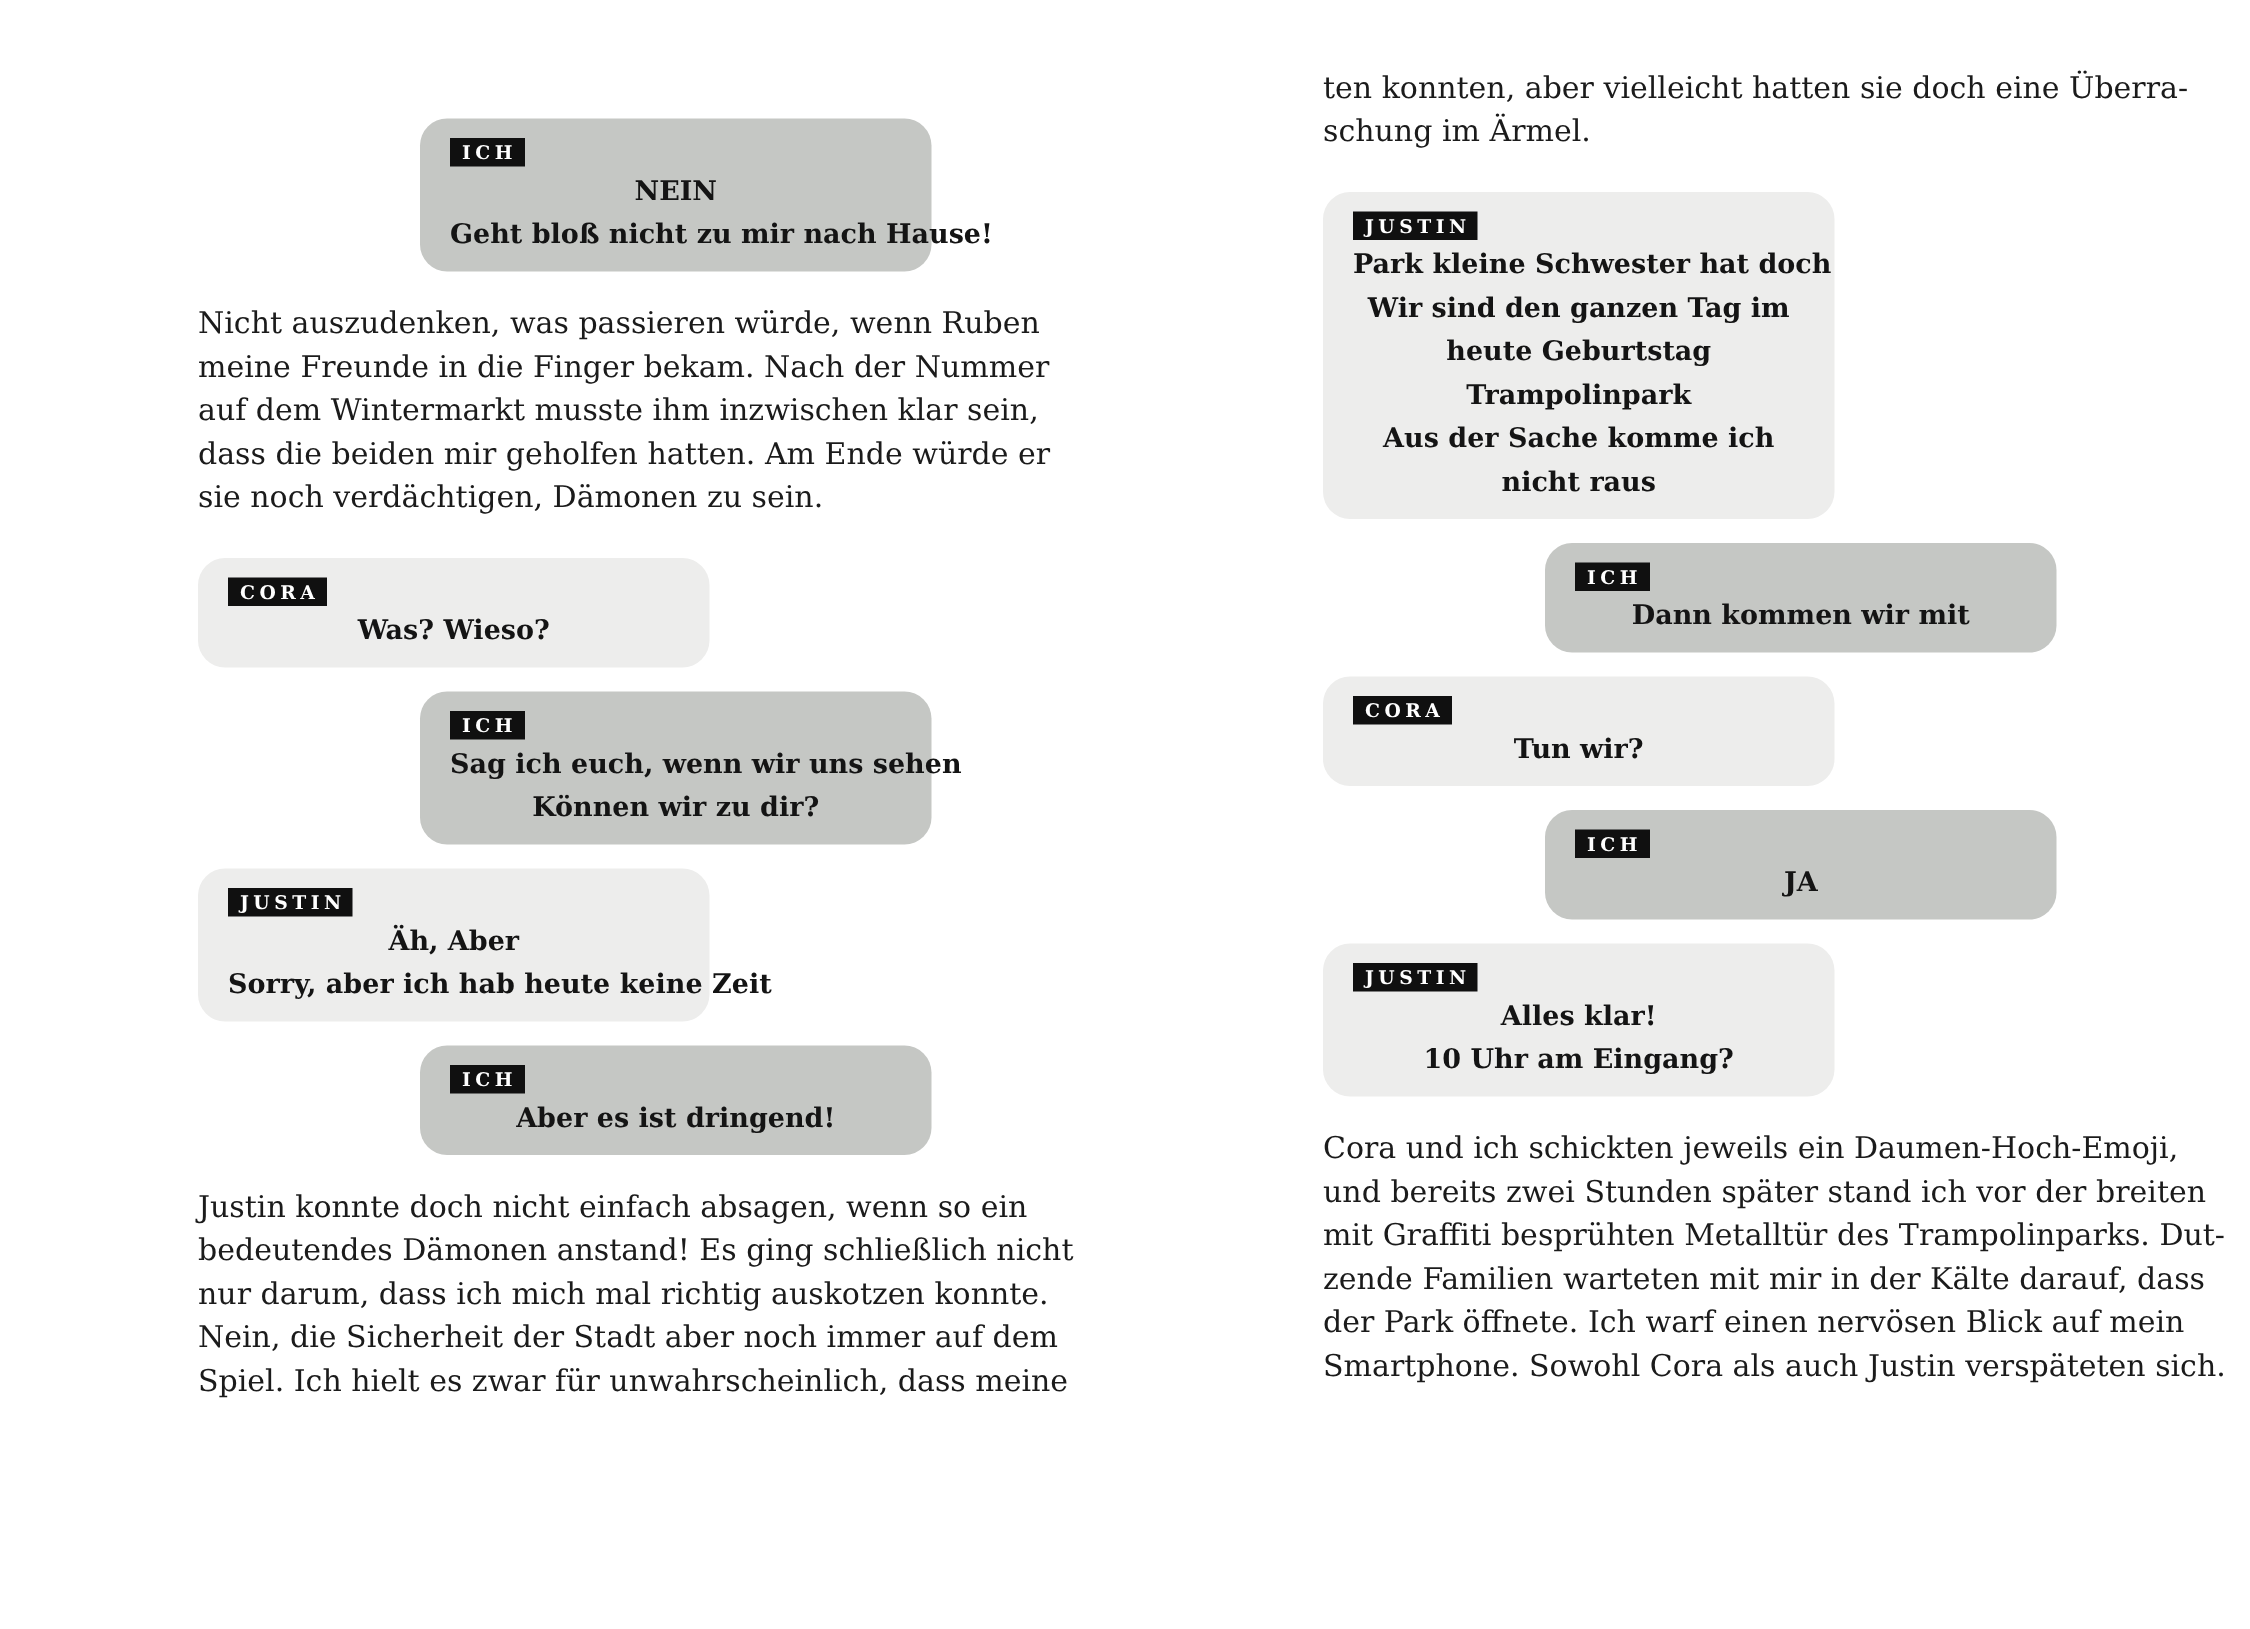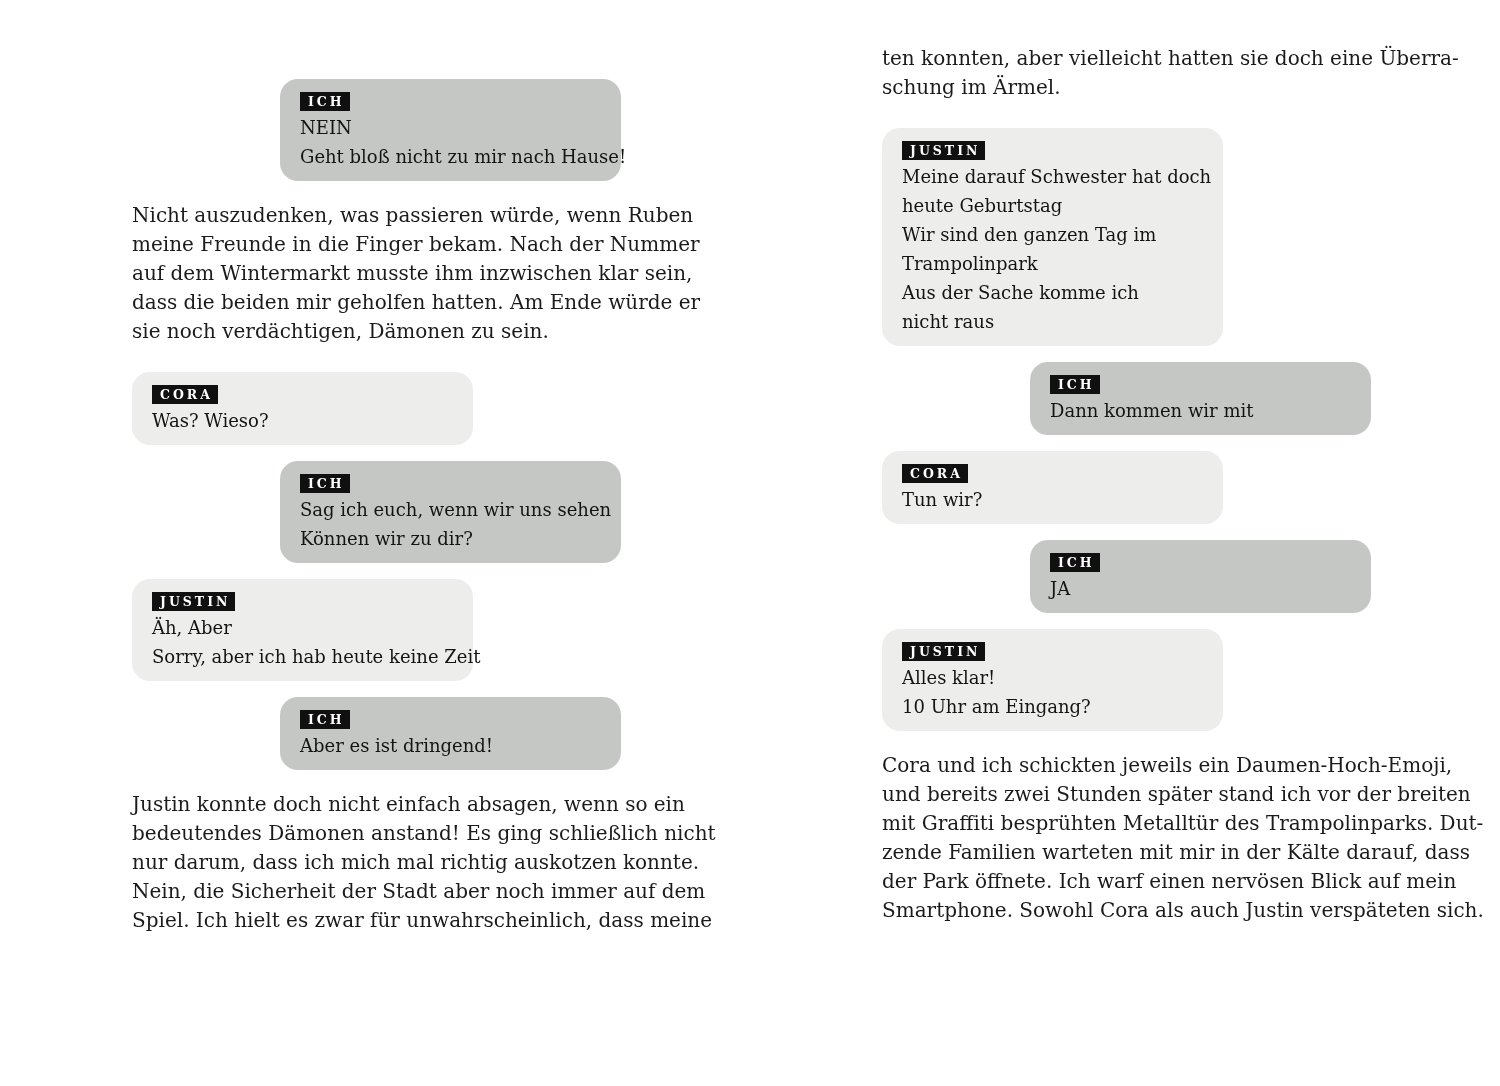--- a/index.html
+++ b/index.html
@@ -46,25 +46,26 @@
     color: var(--label-text, #ffffff);
     font-family: "DejaVu Serif", serif;
     font-weight: bold;
     font-size: 12.5px;
     line-height: 14px;
     letter-spacing: 3px;
     padding: 3px 5px 2px 8px;
     margin-bottom: 2px;
   }
   .bubble-line {
-    font-weight: normal;
+    font-weight: bold;
     font-size: 18px;
     line-height: 29px;
     white-space: nowrap;
     color: #141414;
+    text-align: center;
   }
 
   
   .para { margin: 20px 0 26px 0; }
   .pline {
     font-size: 20px;
     line-height: 29px;
     white-space: nowrap;
     text-align: justify;
     text-align-last: justify;
@@ -113,21 +114,21 @@
         </div>
       </div>
     <div class="page-number">46</div>
   </div>
   <div class="page right">
     <div class="content">
         <div class="para">
           <div class="pline">ten konnten, aber vielleicht hatten sie doch eine Überra-</div>
           <div class="pline endline">schung im Ärmel.</div>
         </div>
-        <div class="bubble other"><span class="speaker-label">JUSTIN</span><div class="bubble-line">Meine darauf Schwester hat doch</div><div class="bubble-line">heute Geburtstag</div><div class="bubble-line">Wir sind den ganzen Tag im</div><div class="bubble-line">Trampolinpark</div><div class="bubble-line">Aus der Sache komme ich</div><div class="bubble-line">nicht raus</div></div>
+        <div class="bubble other"><span class="speaker-label">JUSTIN</span><div class="bubble-line">Park kleine Schwester hat doch</div><div class="bubble-line">Wir sind den ganzen Tag im</div><div class="bubble-line">heute Geburtstag</div><div class="bubble-line">Trampolinpark</div><div class="bubble-line">Aus der Sache komme ich</div><div class="bubble-line">nicht raus</div></div>
         <div class="bubble me"><span class="speaker-label">ICH</span><div class="bubble-line">Dann kommen wir mit</div></div>
         <div class="bubble other"><span class="speaker-label">CORA</span><div class="bubble-line">Tun wir?</div></div>
         <div class="bubble me"><span class="speaker-label">ICH</span><div class="bubble-line">JA</div></div>
         <div class="bubble other"><span class="speaker-label">JUSTIN</span><div class="bubble-line">Alles klar!</div><div class="bubble-line">10 Uhr am Eingang?</div></div>
         <div class="para">
           <div class="pline">Cora und ich schickten jeweils ein Daumen-Hoch-Emoji,</div>
           <div class="pline">und bereits zwei Stunden später stand ich vor der breiten</div>
           <div class="pline">mit Graffiti besprühten Metalltür des Trampolinparks. Dut-</div>
           <div class="pline">zende Familien warteten mit mir in der Kälte darauf, dass</div>
           <div class="pline">der Park öffnete. Ich warf einen nervösen Blick auf mein</div>

